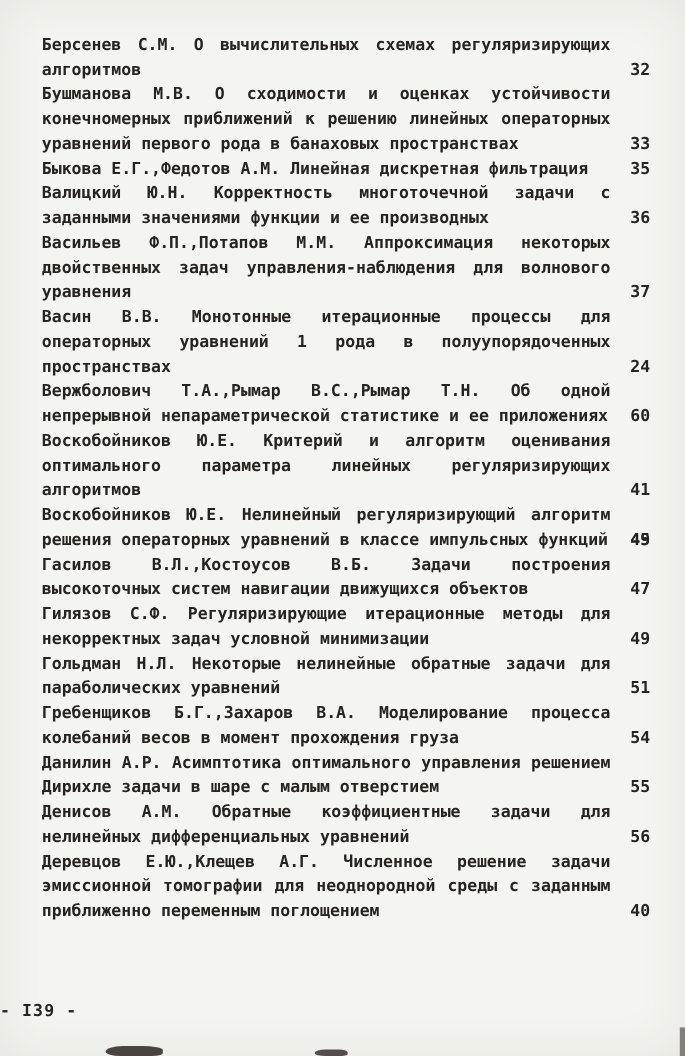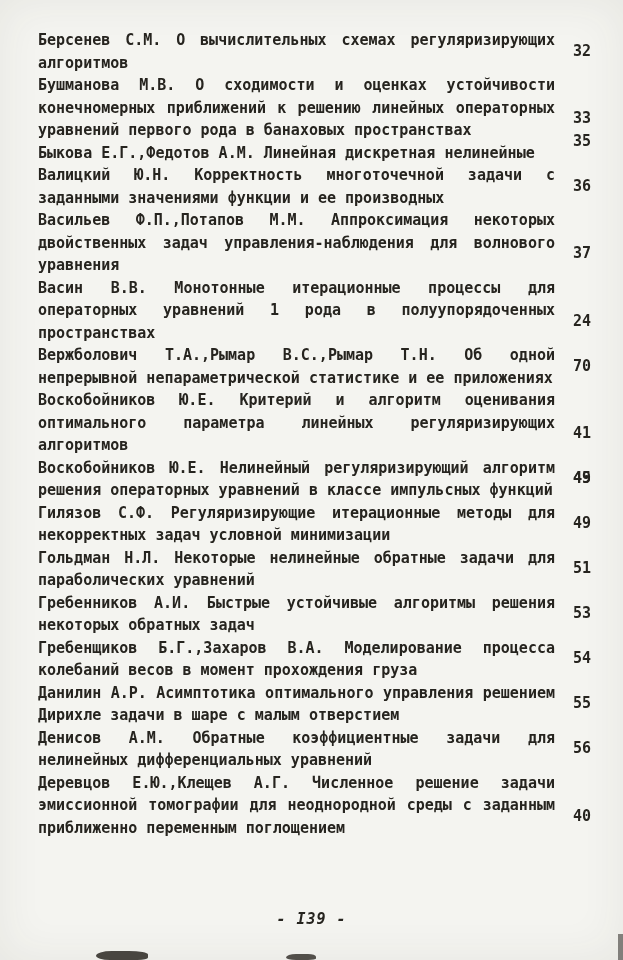--- a/index.html
+++ b/index.html
@@ -28,31 +28,29 @@
     width: 553px;
   }
   .entry {
     position: relative;
     text-align: justify;
     padding-right: 36px;
   }
   .entry-page {
     position: absolute;
     right: 0;
-    bottom: 12px;
+    bottom: 0;
     text-align: right;
   }
   .footer {
     position: absolute;
     left: 0;
     right: 0;
     bottom: 30px;
-    text-align: center;
     letter-spacing: 1px;
-    font-style: italic;
   }
   .artifact {
     position: absolute;
     background: #2a2722;
   }
   .artifact.a1 {
     left: 96px;
     bottom: 0;
     width: 52px;
     height: 9px;
@@ -84,73 +82,73 @@
     <span class="entry-text">Берсенев С.М. О вычислительных схемах регуляризирующих алгоритмов</span>
     <span class="entry-page">32</span>
   </div>
 
   <div class="entry">
     <span class="entry-text">Бушманова М.В. О сходимости и оценках устойчивости конечномерных приближений к решению линейных операторных уравнений первого рода в банаховых пространствах</span>
     <span class="entry-page">33</span>
   </div>
 
   <div class="entry">
-    <span class="entry-text">Быкова Е.Г.,Федотов А.М. Линейная дискретная нелинейные</span>
+    <span class="entry-text">Быкова Е.Г.,Федотов А.М. Линейная дискретная фильтрация</span>
     <span class="entry-page">35</span>
   </div>
 
   <div class="entry">
     <span class="entry-text">Валицкий Ю.Н. Корректность многоточечной задачи с заданными значениями функции и ее производных</span>
     <span class="entry-page">36</span>
   </div>
 
   <div class="entry">
     <span class="entry-text">Васильев Ф.П.,Потапов М.М. Аппроксимация некоторых двойственных задач управления-наблюдения для волнового уравнения</span>
     <span class="entry-page">37</span>
   </div>
 
   <div class="entry">
     <span class="entry-text">Васин В.В. Монотонные итерационные процессы для операторных уравнений 1 рода в полуупорядоченных пространствах</span>
     <span class="entry-page">24</span>
   </div>
 
   <div class="entry">
     <span class="entry-text">Вержболович Т.А.,Рымар В.С.,Рымар Т.Н. Об одной непрерывной непараметрической статистике и ее приложениях</span>
-    <span class="entry-page">70</span>
+    <span class="entry-page">60</span>
   </div>
 
   <div class="entry">
     <span class="entry-text">Воскобойников Ю.Е. Критерий и алгоритм оценивания оптимального параметра линейных регуляризирующих алгоритмов</span>
     <span class="entry-page">41</span>
   </div>
 
   <div class="entry">
     <span class="entry-text">Воскобойников Ю.Е. Нелинейный регуляризирующий алгоритм решения операторных уравнений в классе импульсных функций</span>
     <span class="entry-page">49</span>
   </div>
 
   <div class="entry">
     <span class="entry-page">45</span>
   </div>
 
+  <div class="entry">
+    <span class="entry-text">Гасилов В.Л.,Костоусов В.Б. Задачи построения высокоточных систем навигации движущихся объектов</span>
+    <span class="entry-page">47</span>
+  </div>
 
   <div class="entry">
     <span class="entry-text">Гилязов С.Ф. Регуляризирующие итерационные методы для некорректных задач условной минимизации</span>
     <span class="entry-page">49</span>
   </div>
 
   <div class="entry">
     <span class="entry-text">Гольдман Н.Л. Некоторые нелинейные обратные задачи для параболических уравнений</span>
     <span class="entry-page">51</span>
   </div>
 
-  <div class="entry">
-    <span class="entry-text">Гребенников А.И. Быстрые устойчивые алгоритмы решения некоторых обратных задач</span>
-    <span class="entry-page">53</span>
-  </div>
 
   <div class="entry">
     <span class="entry-text">Гребенщиков Б.Г.,Захаров В.А. Моделирование процесса колебаний весов в момент прохождения груза</span>
     <span class="entry-page">54</span>
   </div>
 
   <div class="entry">
     <span class="entry-text">Данилин А.Р. Асимптотика оптимального управления решением Дирихле задачи в шаре с малым отверстием</span>
     <span class="entry-page">55</span>
   </div>

